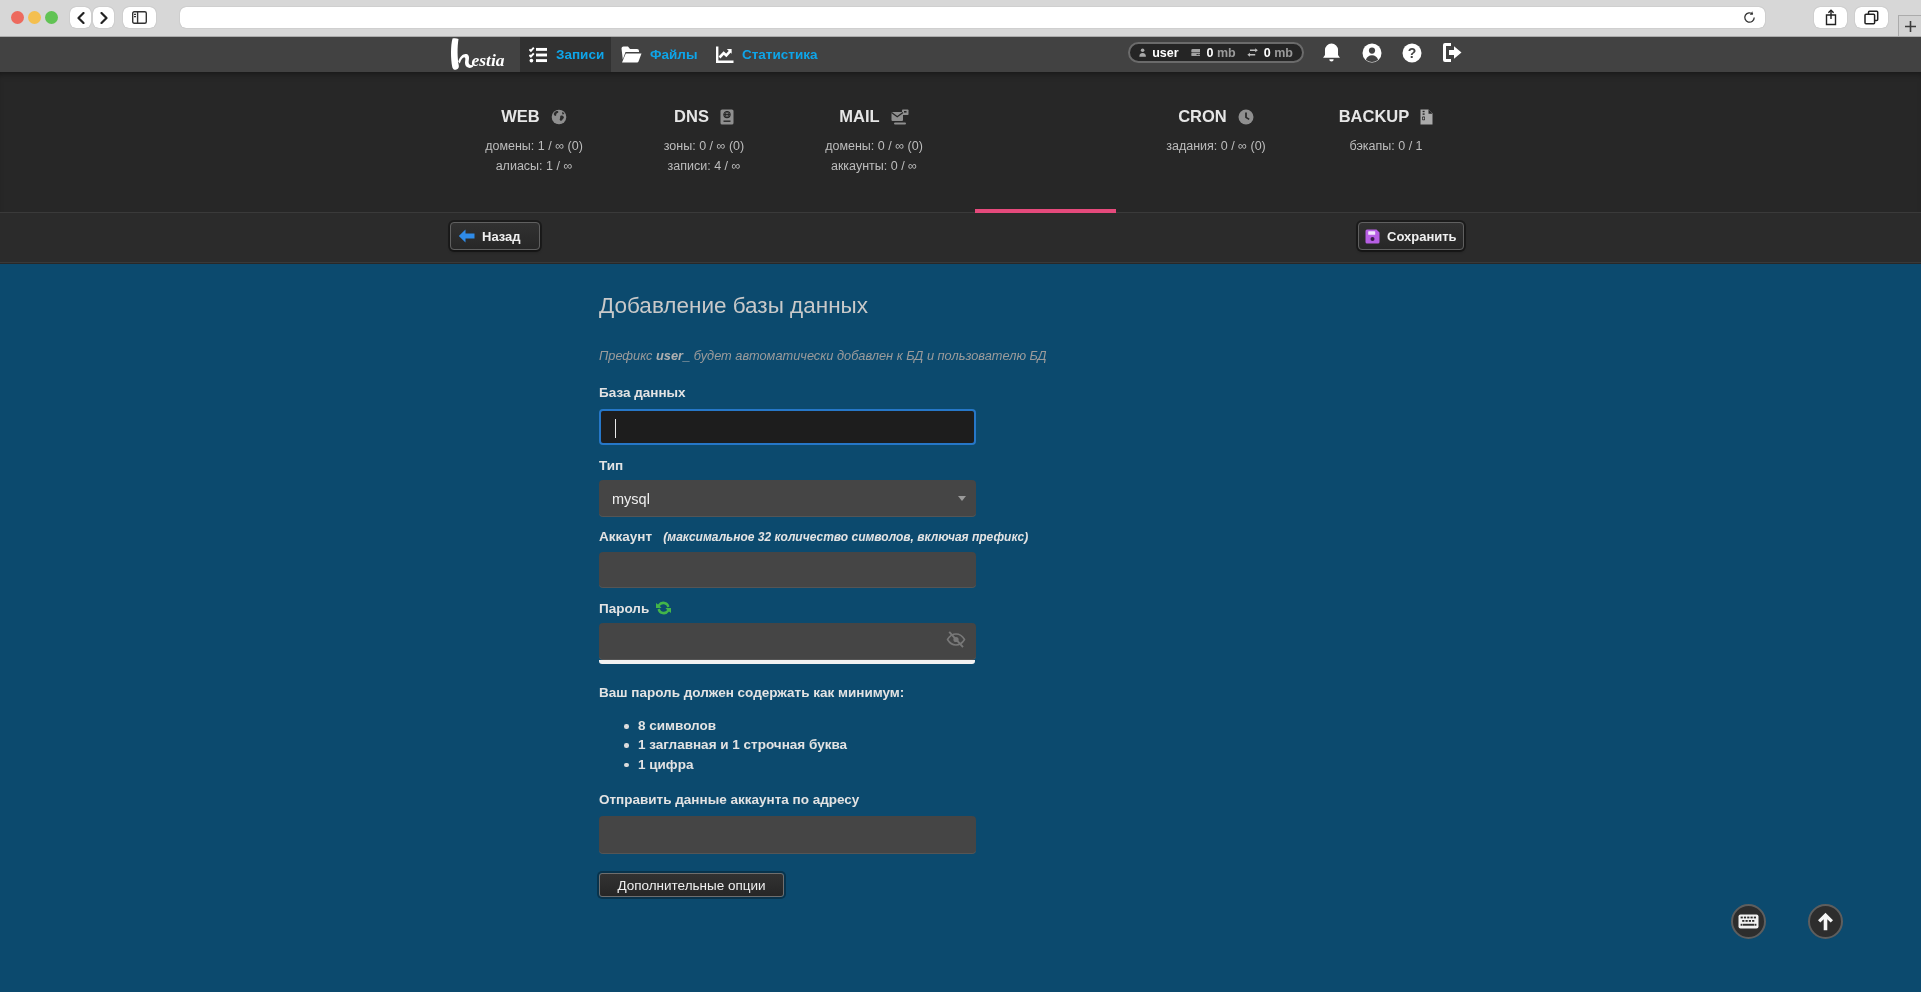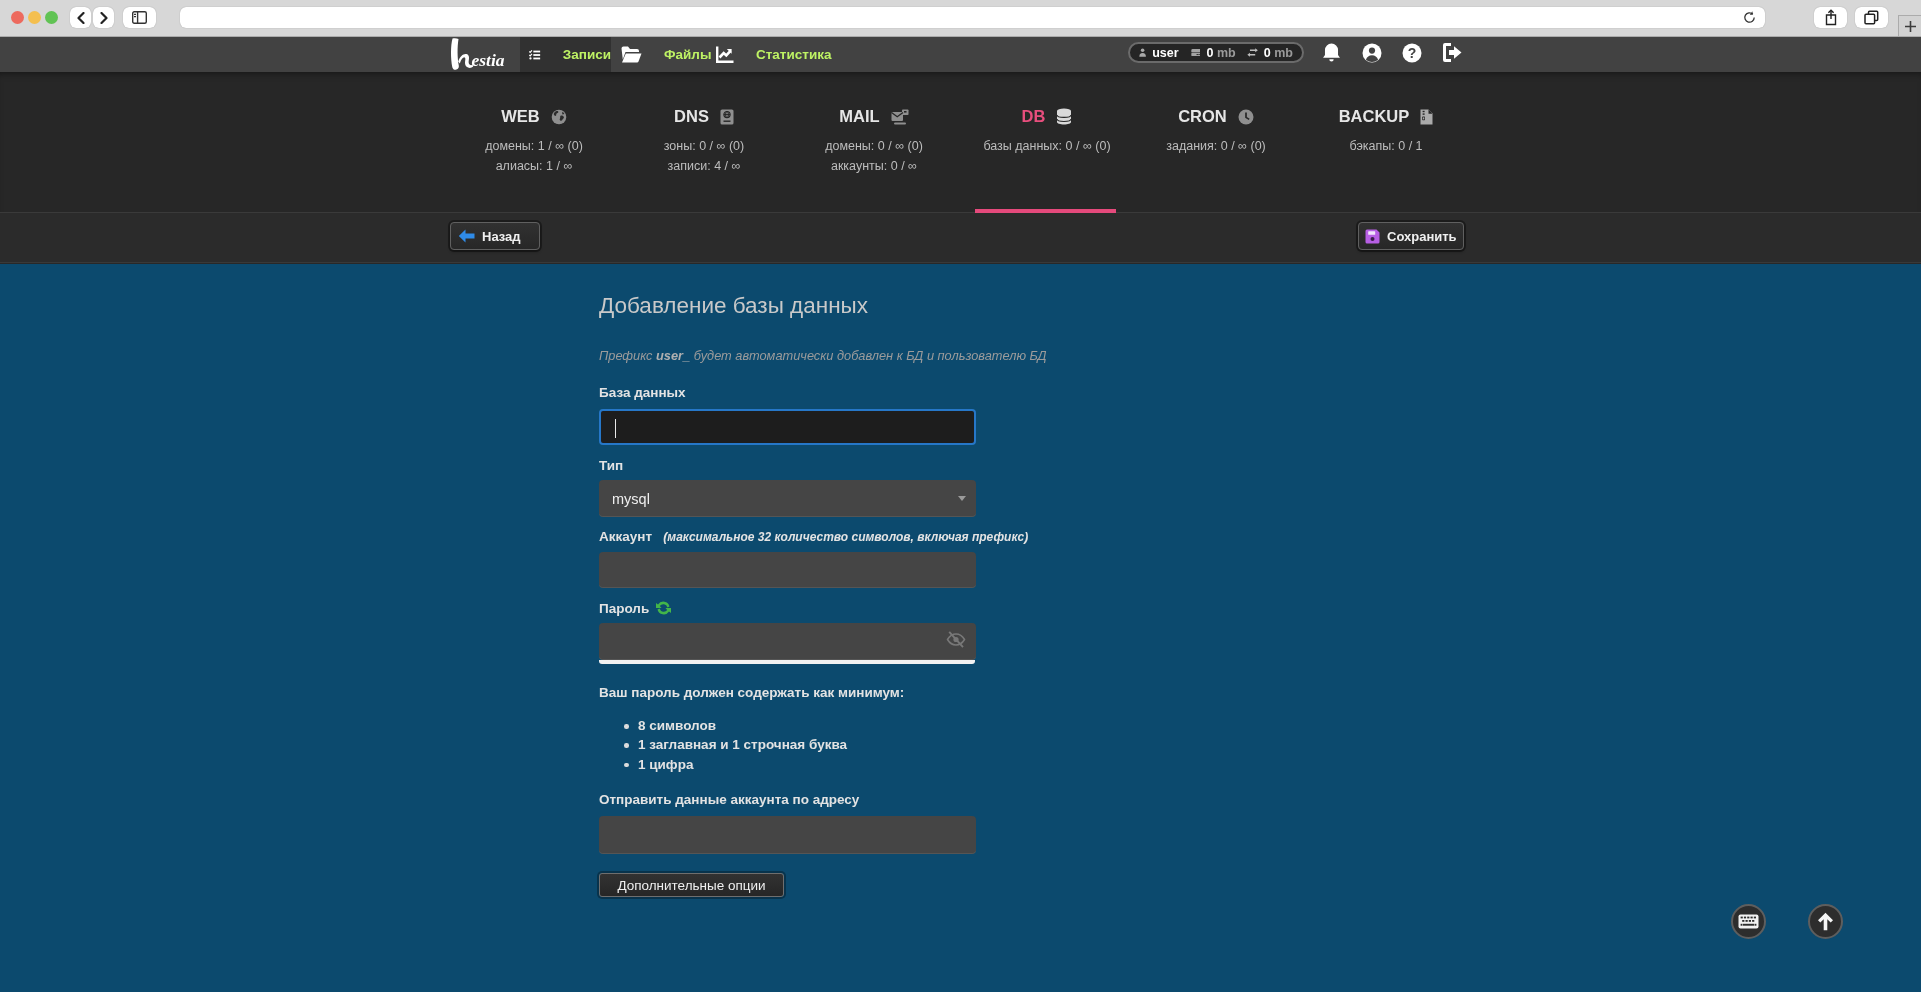--- a/index.html
+++ b/index.html
@@ -14,21 +14,21 @@
 .tl.g { left:45px; background:#61c354; }
 .cbtn { position:absolute; top:7px; height:21px; background:#fff; border-radius:6px; box-shadow:0 0 1px rgba(0,0,0,.35); display:flex; align-items:center; justify-content:center; }
 .addr { position:absolute; left:180px; top:7px; width:1585px; height:21px; background:#fff; border-radius:6px; box-shadow:0 0 1px rgba(0,0,0,.35); }
 .reload { position:absolute; right:8px; top:3px; }
 .plustab { position:absolute; left:1898px; top:15px; width:24px; height:22px; background:#d2d2d2; border:1px solid #ababab; border-right:none; display:flex; align-items:center; justify-content:center; }
 
 
 .header { position:absolute; left:0; top:37px; width:1921px; height:35px; background:#424242; }
 .hwrap { position:absolute; left:449px; top:0; width:1022px; height:35px; }
 .logo { position:absolute; left:0; top:0; width:56px; height:35px;text-align:right; }
-.navitem { position:absolute; top:0; height:35px; display:flex; align-items:center; color:#bef264; font-weight:bold; font-size:13.5px;gap:14px; }
+.navitem { position:absolute; top:0; height:35px; display:flex; align-items:center; color:#0ea5e9; font-weight:bold; font-size:13.5px; }
 .nav1 { left:71px; width:91px; background:#313131; padding-left:9px; }
 .nav2 { left:162px; padding-left:10px; }
 .nav3 { left:256px; padding-left:11px; }
 .navitem svg { margin-right:8px; }
 .hright { position:absolute; right:459px; top:-2px; height:35px; display:flex; align-items:center; }
 .pill { height:21px; width:176px; border:2px solid #6b6b6b; border-radius:11px; background:#252525; display:flex; align-items:center; padding:0 9px; margin-right:17px; }
 .pill .t { color:#fff; font-weight:bold; font-size:12.5px; }
 .pill .d { color:#9a9a9a; font-weight:bold; font-size:12.5px; }
 .hicon { margin-left:20px; display:flex; align-items:center; }
 
@@ -246,34 +246,20 @@
           <rect x="11" y="0.5" width="6.5" height="5.5" rx="0.8" fill="#8f8f8f"></rect>
           <rect x="13" y="2" width="2.5" height="1.6" fill="#262626"></rect>
           <rect x="0.5" y="3" width="11.5" height="9" rx="1" fill="#8f8f8f"></rect>
           <path d="M0.5 3.6 l5.75 4.2 L12 3.6" stroke="#262626" stroke-width="1.3" fill="none"></path>
           <rect x="3" y="13.5" width="12" height="2" rx="1" fill="#8f8f8f"></rect>
         </svg>
     </div>
     <div class="sline">домены: 0 / ∞ (0)</div>
     <div class="sline">аккаунты: 0 / ∞</div>
   </div>
-  <div class="scol" style="left:962px;">
-    <div class="stitle" style="color:#e84e7d;">DB
-      <svg width="16" height="17" viewBox="0 0 16 17">
-          <ellipse cx="8" cy="3" rx="7" ry="2.5" fill="#d9d9d9"></ellipse>
-          <path d="M1 3 v3.6 c0 1.4 3.1 2.5 7 2.5 s7-1.1 7-2.5 V3" fill="#d9d9d9"></path>
-          <path d="M1 3 v3.6 c0 1.4 3.1 2.5 7 2.5 s7-1.1 7-2.5" fill="none" stroke="#272727" stroke-width="0"></path>
-          <path d="M1 7.2 v3.6 c0 1.4 3.1 2.5 7 2.5 s7-1.1 7-2.5 V7.2" fill="#d9d9d9"></path>
-          <path d="M1 11.4 v2.6 c0 1.4 3.1 2.5 7 2.5 s7-1.1 7-2.5 v-2.6" fill="#d9d9d9"></path>
-          <path d="M1 6.9 c0 1.4 3.1 2.5 7 2.5 s7-1.1 7-2.5" fill="none" stroke="#272727" stroke-width="1.1"></path>
-          <path d="M1 11 c0 1.4 3.1 2.5 7 2.5 s7-1.1 7-2.5" fill="none" stroke="#272727" stroke-width="1.1"></path>
-        </svg>
-    </div>
-    <div class="sline">базы данных: 0 / ∞ (0)</div>
-  </div>
   <div class="scol" style="left:1131px;">
     <div class="stitle">CRON
       <svg width="16" height="16" viewBox="0 0 16 16">
           <circle cx="8" cy="8" r="7.5" fill="#8f8f8f"></circle>
           <path d="M8 3.5 V8.4 l3.2 2" stroke="#262626" stroke-width="1.7" fill="none"></path>
         </svg>
     </div>
     <div class="sline">задания: 0 / ∞ (0)</div>
   </div>
   <div class="scol" style="left:1301px;">

